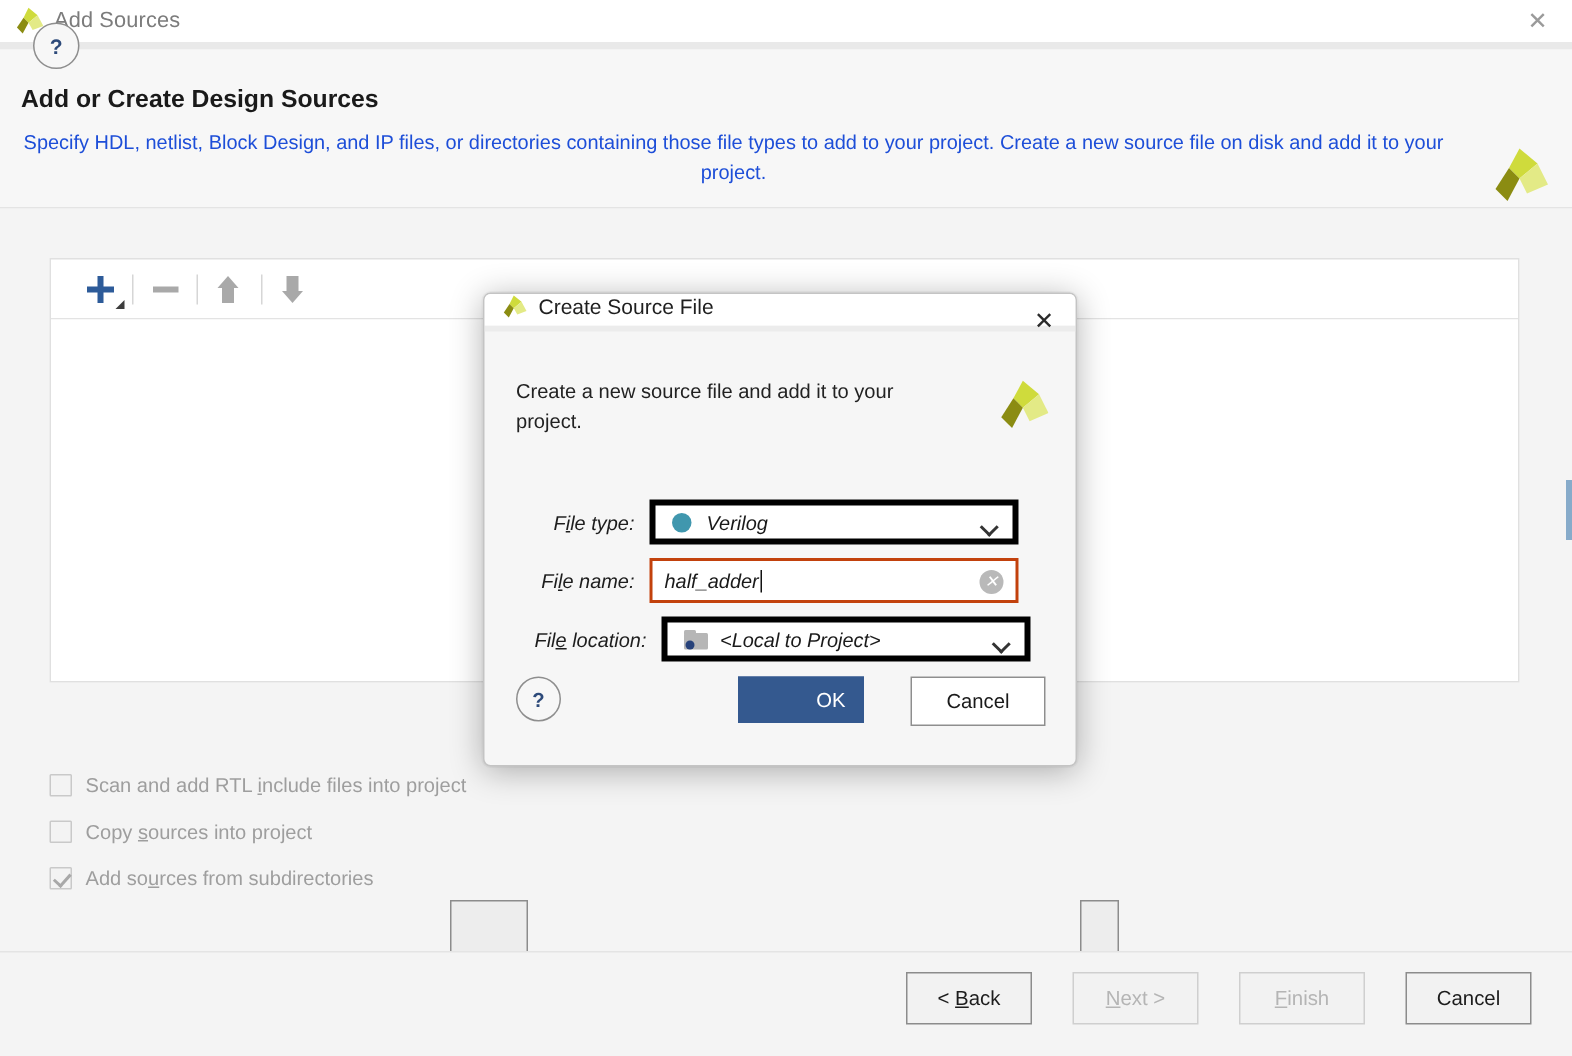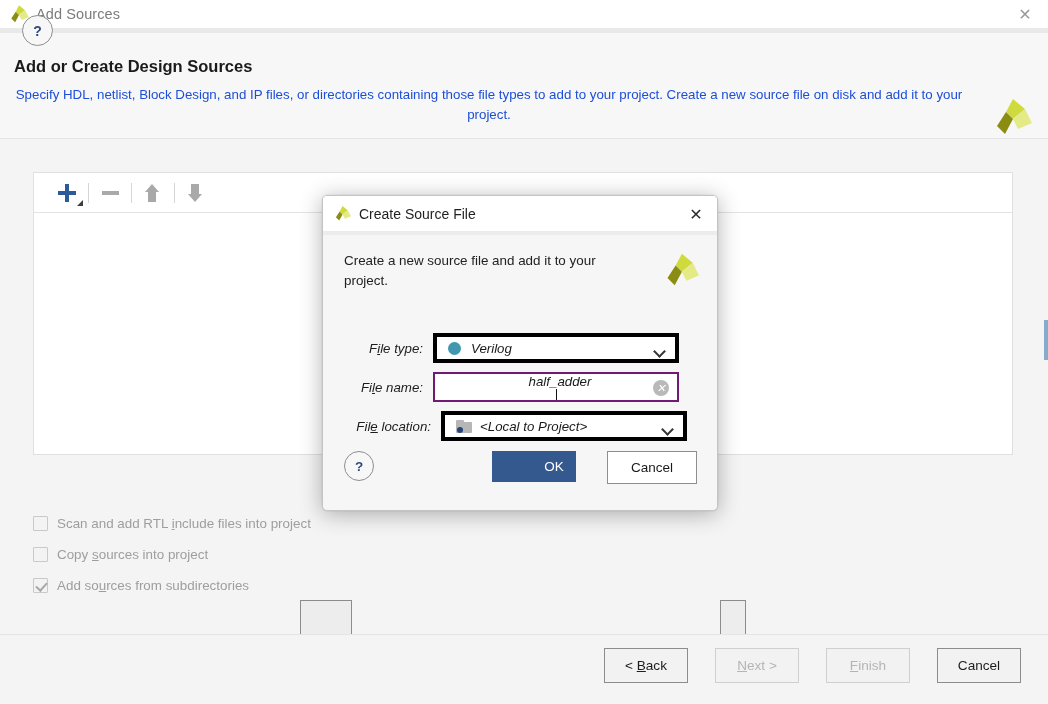--- a/index.html
+++ b/index.html
@@ -154,21 +154,21 @@
   
   .dialog {
     position: absolute; left: 322px; top: 195px; width: 396px; height: 316px;
     background: #f6f6f6;
     border: 1px solid #c4c4c4;
     border-radius: 5px;
     box-shadow: 0 3px 22px rgba(0,0,0,.30), 0 0 0 1px rgba(0,0,0,.03);
     overflow: hidden;
   }
   .dlg-title {
-    height: 35px; background: #ffffff; display: flex; align-items: center;
+    height: 21px; background: #ffffff; display: flex; align-items: flex-start;
     position: relative;
   }
   .dlg-logo { width: 19px; height: 17px; margin-left: 10px; margin-right: 7px; flex: none; }
   .dlg-title-text { font-size: 14px; color: #1f1f1f; }
   .dlg-close {
     position: absolute; right: 10px; top: 7px; width: 22px; height: 22px;
     display: flex; align-items: center; justify-content: center;
     font-size: 16px; color: #2b2b2b; font-weight: 300;
   }
   .dlg-titlesep { height: 4px; background: #ececec; }
@@ -183,21 +183,21 @@
   .field-label {
     width: 94px; text-align: right; padding-right: 10px;
     font-size: 13.3px; color: #1d1d1d;
   }
   .control {
     width: 246px; height: 30px; background: #fff;
     border: 4px solid #000000;
     display: flex; align-items: center; position: relative;
     font-size: 13.3px; color: #1a1a1a;
   }
-  .control.focused { border: 2px solid #701a75; flex-direction: column; }
+  .control.focused { border: 2px solid #c2410c; }
   .chev {
     position: absolute; right: 11px; top: 10px;
     width: 9px; height: 9px;
     border-right: 2px solid #333; border-bottom: 2px solid #333;
     transform: rotate(45deg);
   }
   .dot-verilog {
     width: 13px; height: 13px; border-radius: 50%;
     background: #4097ae; margin-left: 11px; margin-right: 10px; flex: none;
   }

